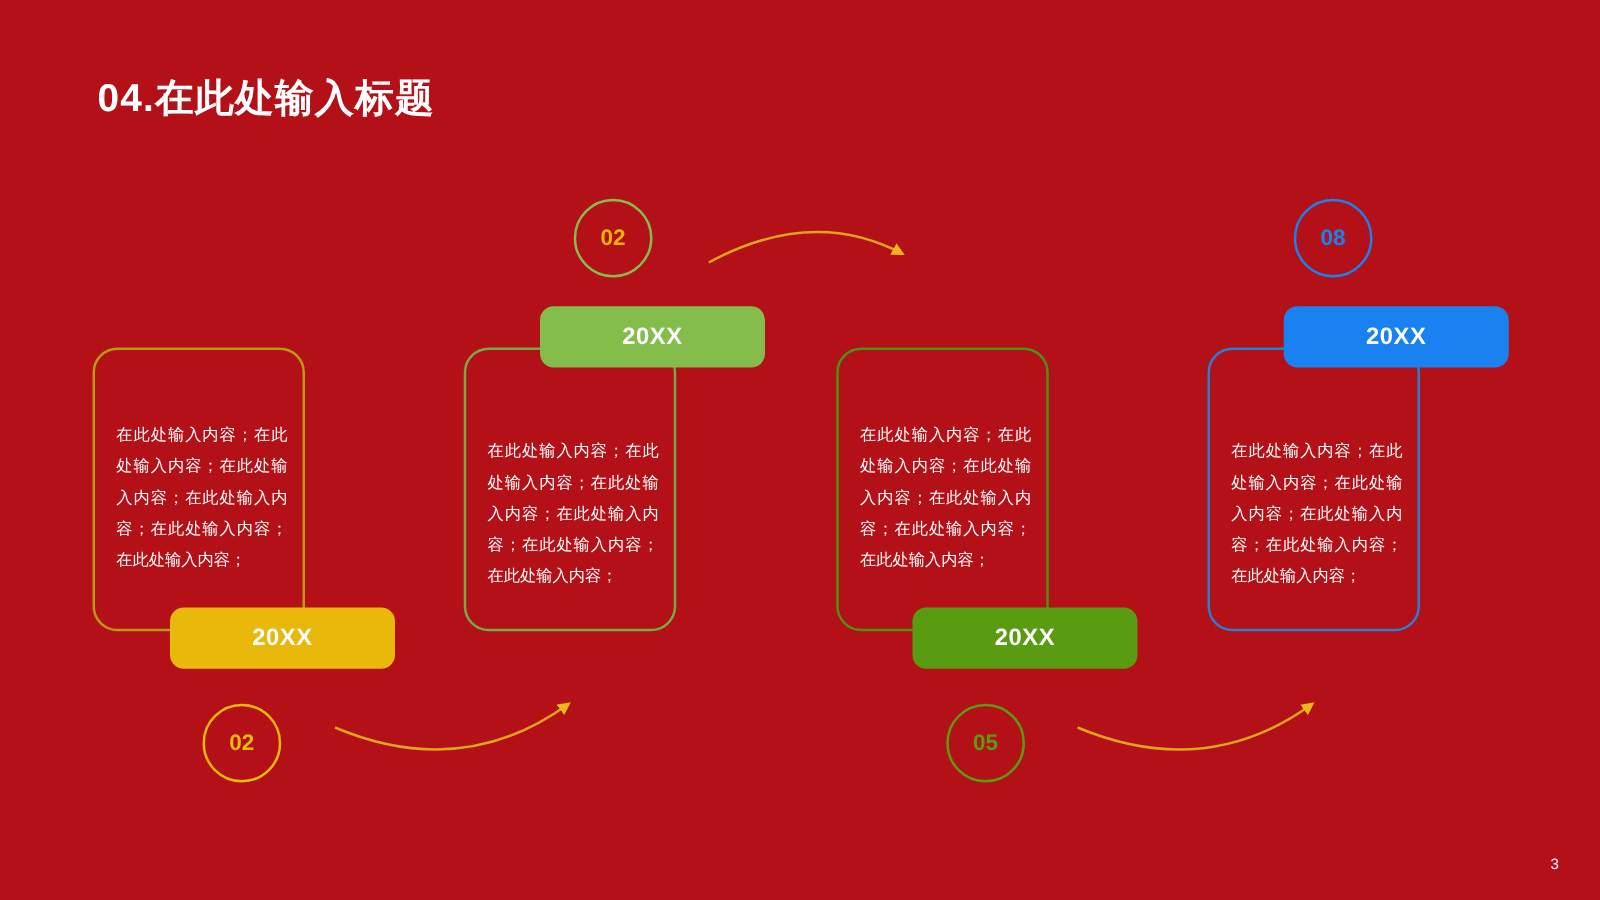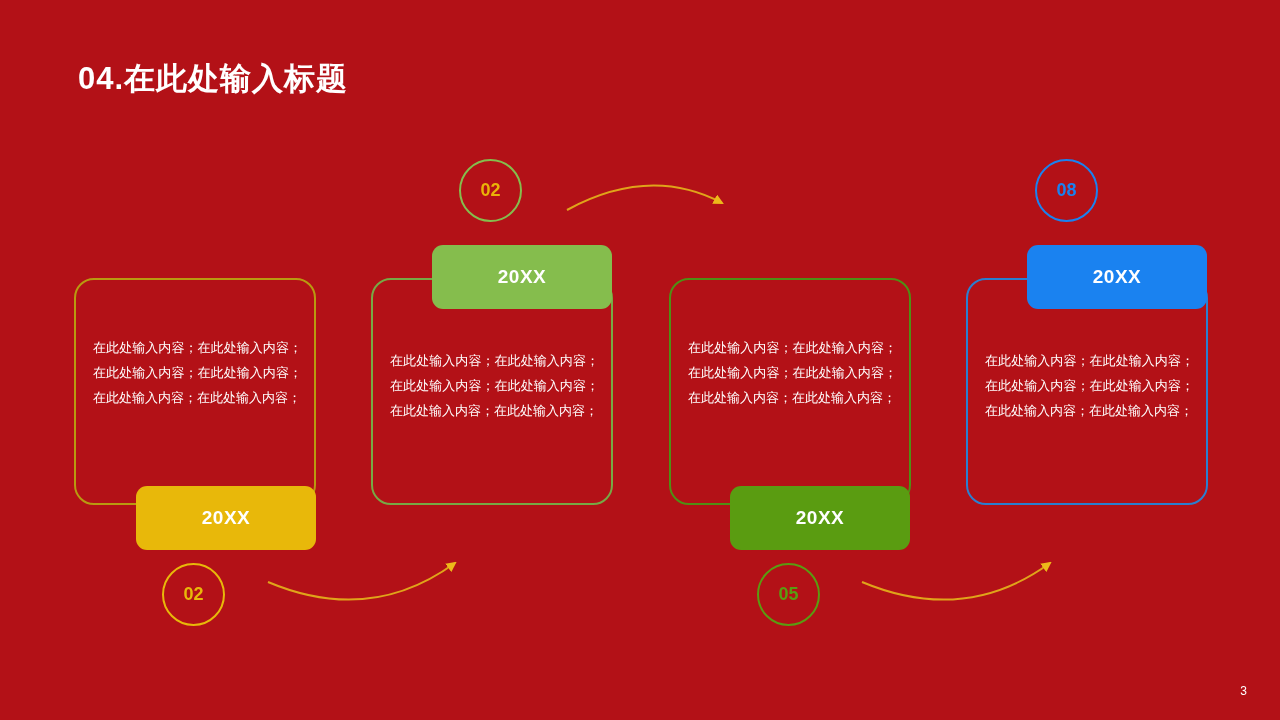--- a/index.html
+++ b/index.html
@@ -21,35 +21,35 @@
     position:absolute;left:78px;top:126px;
     font-size:25px;font-weight:bold;color:#ffffff;
     letter-spacing:1px;white-space:nowrap;
   }
 
   
   .col{position:absolute;top:0;width:300px;height:720px;}
 
   .card{
     position:absolute;
-    width:242px;height:227px;
+    width:170px;height:227px;
     border:2px solid #888;
     border-radius:20px;
     box-sizing:border-box;
   }
   .card .body{
     position:absolute;left:17px;right:12px;top:55px;
     font-size:13px;line-height:25px;color:#ffffff;
     text-align:justify;
   }
   .card.top-label .body{top:68px;}
 
   .labelbox{
     position:absolute;
-    width:180px;height:64px;
+    width:180px;height:49px;
     border-radius:11px;
     display:flex;align-items:center;justify-content:center;
     color:#ffffff;font-size:19px;font-weight:bold;
     letter-spacing:.5px;
   }
 
   .numcircle{
     position:absolute;
     width:63px;height:63px;border-radius:50%;
     border:2.5px solid #888;

